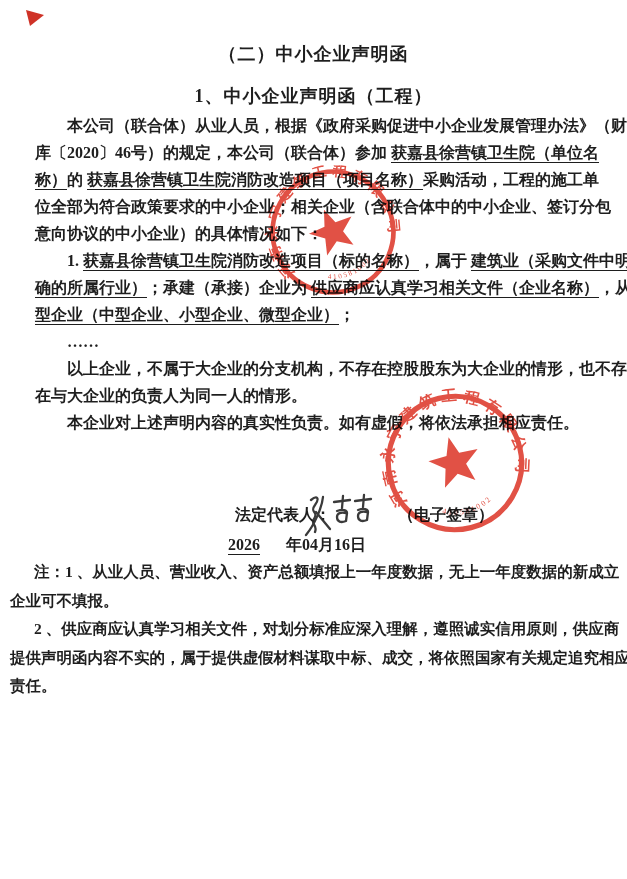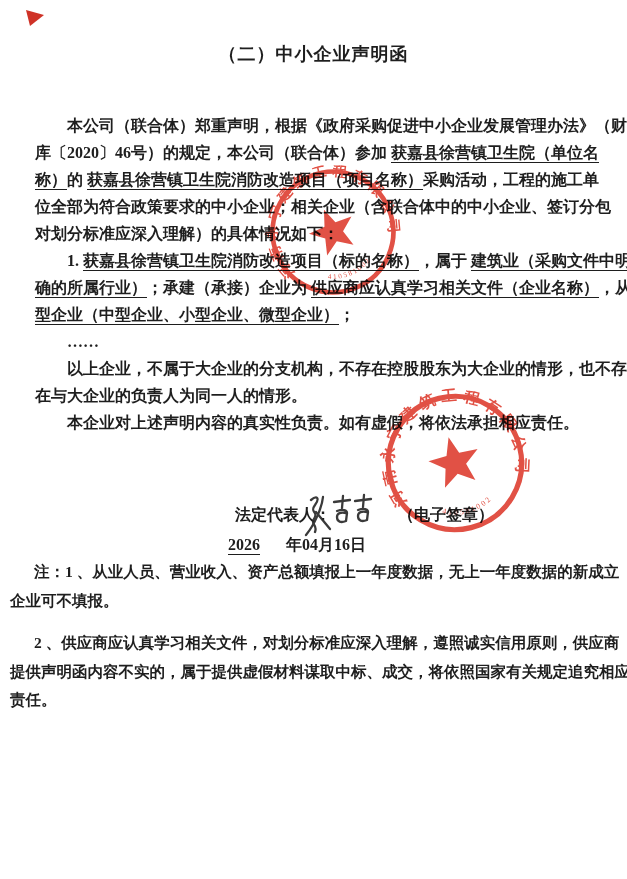--- a/index.html
+++ b/index.html
@@ -18,44 +18,45 @@
   .sig-line{position:absolute;font-size:16px;font-weight:700;white-space:nowrap;}
   .sig-supplier{left:235px;top:475px;}
   .sig-legal{left:235px;top:505px;text-align:center;}
   .sig-gap{display:inline-block;width:67px;}
   .sig-date{left:202px;top:535px;}
   .sig-date .fill{padding:0 26px;}
   .signature-svg{position:absolute;left:300px;top:490px;width:82px;height:54px;}
   .notes{position:absolute;left:10px;top:558px;width:610px;font-size:15.5px;line-height:28.5px;font-weight:700;}
   .notes .line{white-space:nowrap;}
   .notes .line.indent{text-indent:24px;}
-  .notes .line.gap{margin-top:14px;}
+  .notes .line.gap{}
   .seal{position:absolute;mix-blend-mode:multiply;opacity:0.88;}
   .seal-1{left:266px;top:165px;width:134px;height:134px;transform:rotate(-22deg);}
   .seal-2{left:381px;top:389px;width:148px;height:148px;transform:rotate(-14deg);}
   .seal svg{width:100%;height:100%;}
   .corner-marker{position:absolute;left:25px;top:9px;width:20px;height:18px;}
 </style>
 </head>
 <body>
 
 <div class="page">
 
   <svg class="corner-marker" viewBox="0 0 20 18">
     <polygon id="marker-shape" points="1,1 19,6 5,17" fill="#cf3227"></polygon>
   </svg>
 
   <div class="title title-1">（二）中小企业声明函</div>
+  <div class="title title-2">1、中小企业声明函（工程）</div>
 
   <div class="body-text" id="body-text">
-      <div class="line indent"><span>本公司（联合体）郑重声明，根据《政府采购促进中小企业发展管理办法》（财</span></div>
+      <div class="line indent"><span>本公司（联合体）从业人员，根据《政府采购促进中小企业发展管理办法》（财</span></div>
       <div class="line"><span>库〔2020〕46号）的规定，本公司（联合体）参加 </span><span class="fill">获嘉县徐营镇卫生院（单位名</span></div>
       <div class="line"><span class="fill">称）</span><span>的 </span><span class="fill">获嘉县徐营镇卫生院消防改造项目（项目名称）</span><span>采购活动，工程的施工单</span></div>
       <div class="line"><span>位全部为符合政策要求的中小企业；相关企业（含联合体中的中小企业、签订分包</span></div>
-      <div class="line"><span>对划分标准应深入理解）的具体情况如下：</span></div>
+      <div class="line"><span>意向协议的中小企业）的具体情况如下：</span></div>
       <div class="line indent"><span>1. </span><span class="fill">获嘉县徐营镇卫生院消防改造项目（标的名称）</span><span>，属于 </span><span class="fill">建筑业（采购文件中明</span></div>
       <div class="line"><span class="fill">确的所属行业）</span><span>；承建（承接）企业为 </span><span class="fill">供应商应认真学习相关文件（企业名称）</span><span>，从</span></div>
       <div class="line"><span class="fill">型企业（中型企业、小型企业、微型企业）</span><span>；</span></div>
       <div class="line indent"><span>……</span></div>
       <div class="line indent"><span>以上企业，不属于大企业的分支机构，不存在控股股东为大企业的情形，也不存</span></div>
       <div class="line"><span>在与大企业的负责人为同一人的情形。</span></div>
       <div class="line indent"><span>本企业对上述声明内容的真实性负责。如有虚假，将依法承担相应责任。</span></div>
     </div>
 
 

